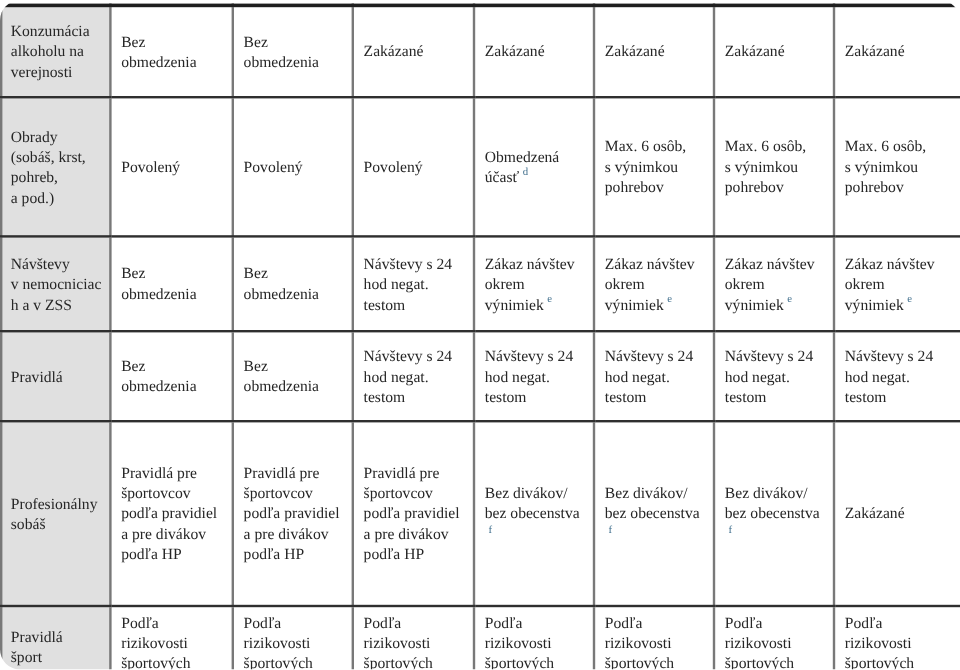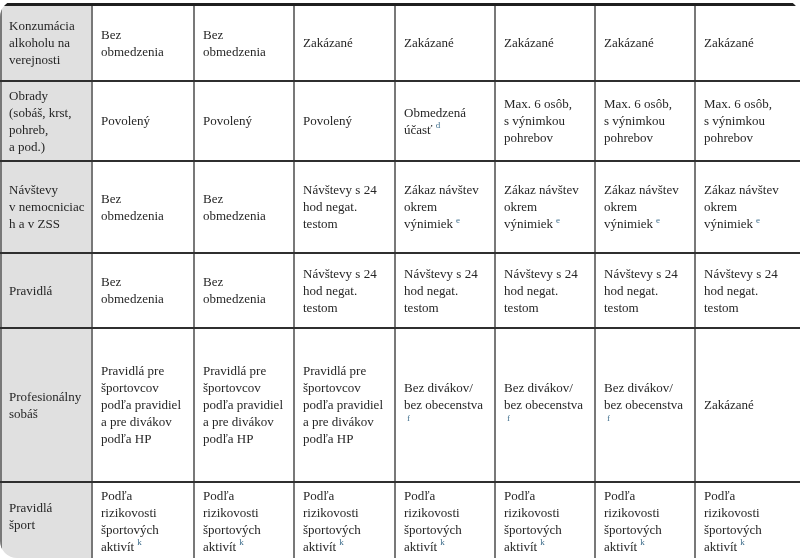--- a/index.html
+++ b/index.html
@@ -43,22 +43,22 @@
     padding: 2px 3px 2px 8px;
   }
   .cell-text { white-space: pre-line; }
   sup.fn {
     color: var(--fn-color, #3f6e8c);
     font-size: 9px;
     margin-left: 3px;
     line-height: 0;
   }
   tr:nth-child(1) { height: 76px; }
-  tr:nth-child(2) { height: 80px; }
-  tr:nth-child(3) { height: 92px; margin-top: 44px; }
+  tr:nth-child(2) { height: 116px; }
+  tr:nth-child(3) { height: 79px; margin-top: 44px; }
   tr:nth-child(4) { height: 75px; }
   tr:nth-child(5) { height: 154px; }
   tr:nth-child(6) { height: 95px; }
   tr.last-row th { vertical-align: top; padding-top: 16px; }
   tr.last-row td { vertical-align: top; padding-top: 4px; }
 </style>
 </head>
 <body>
 
 <div class="page">

